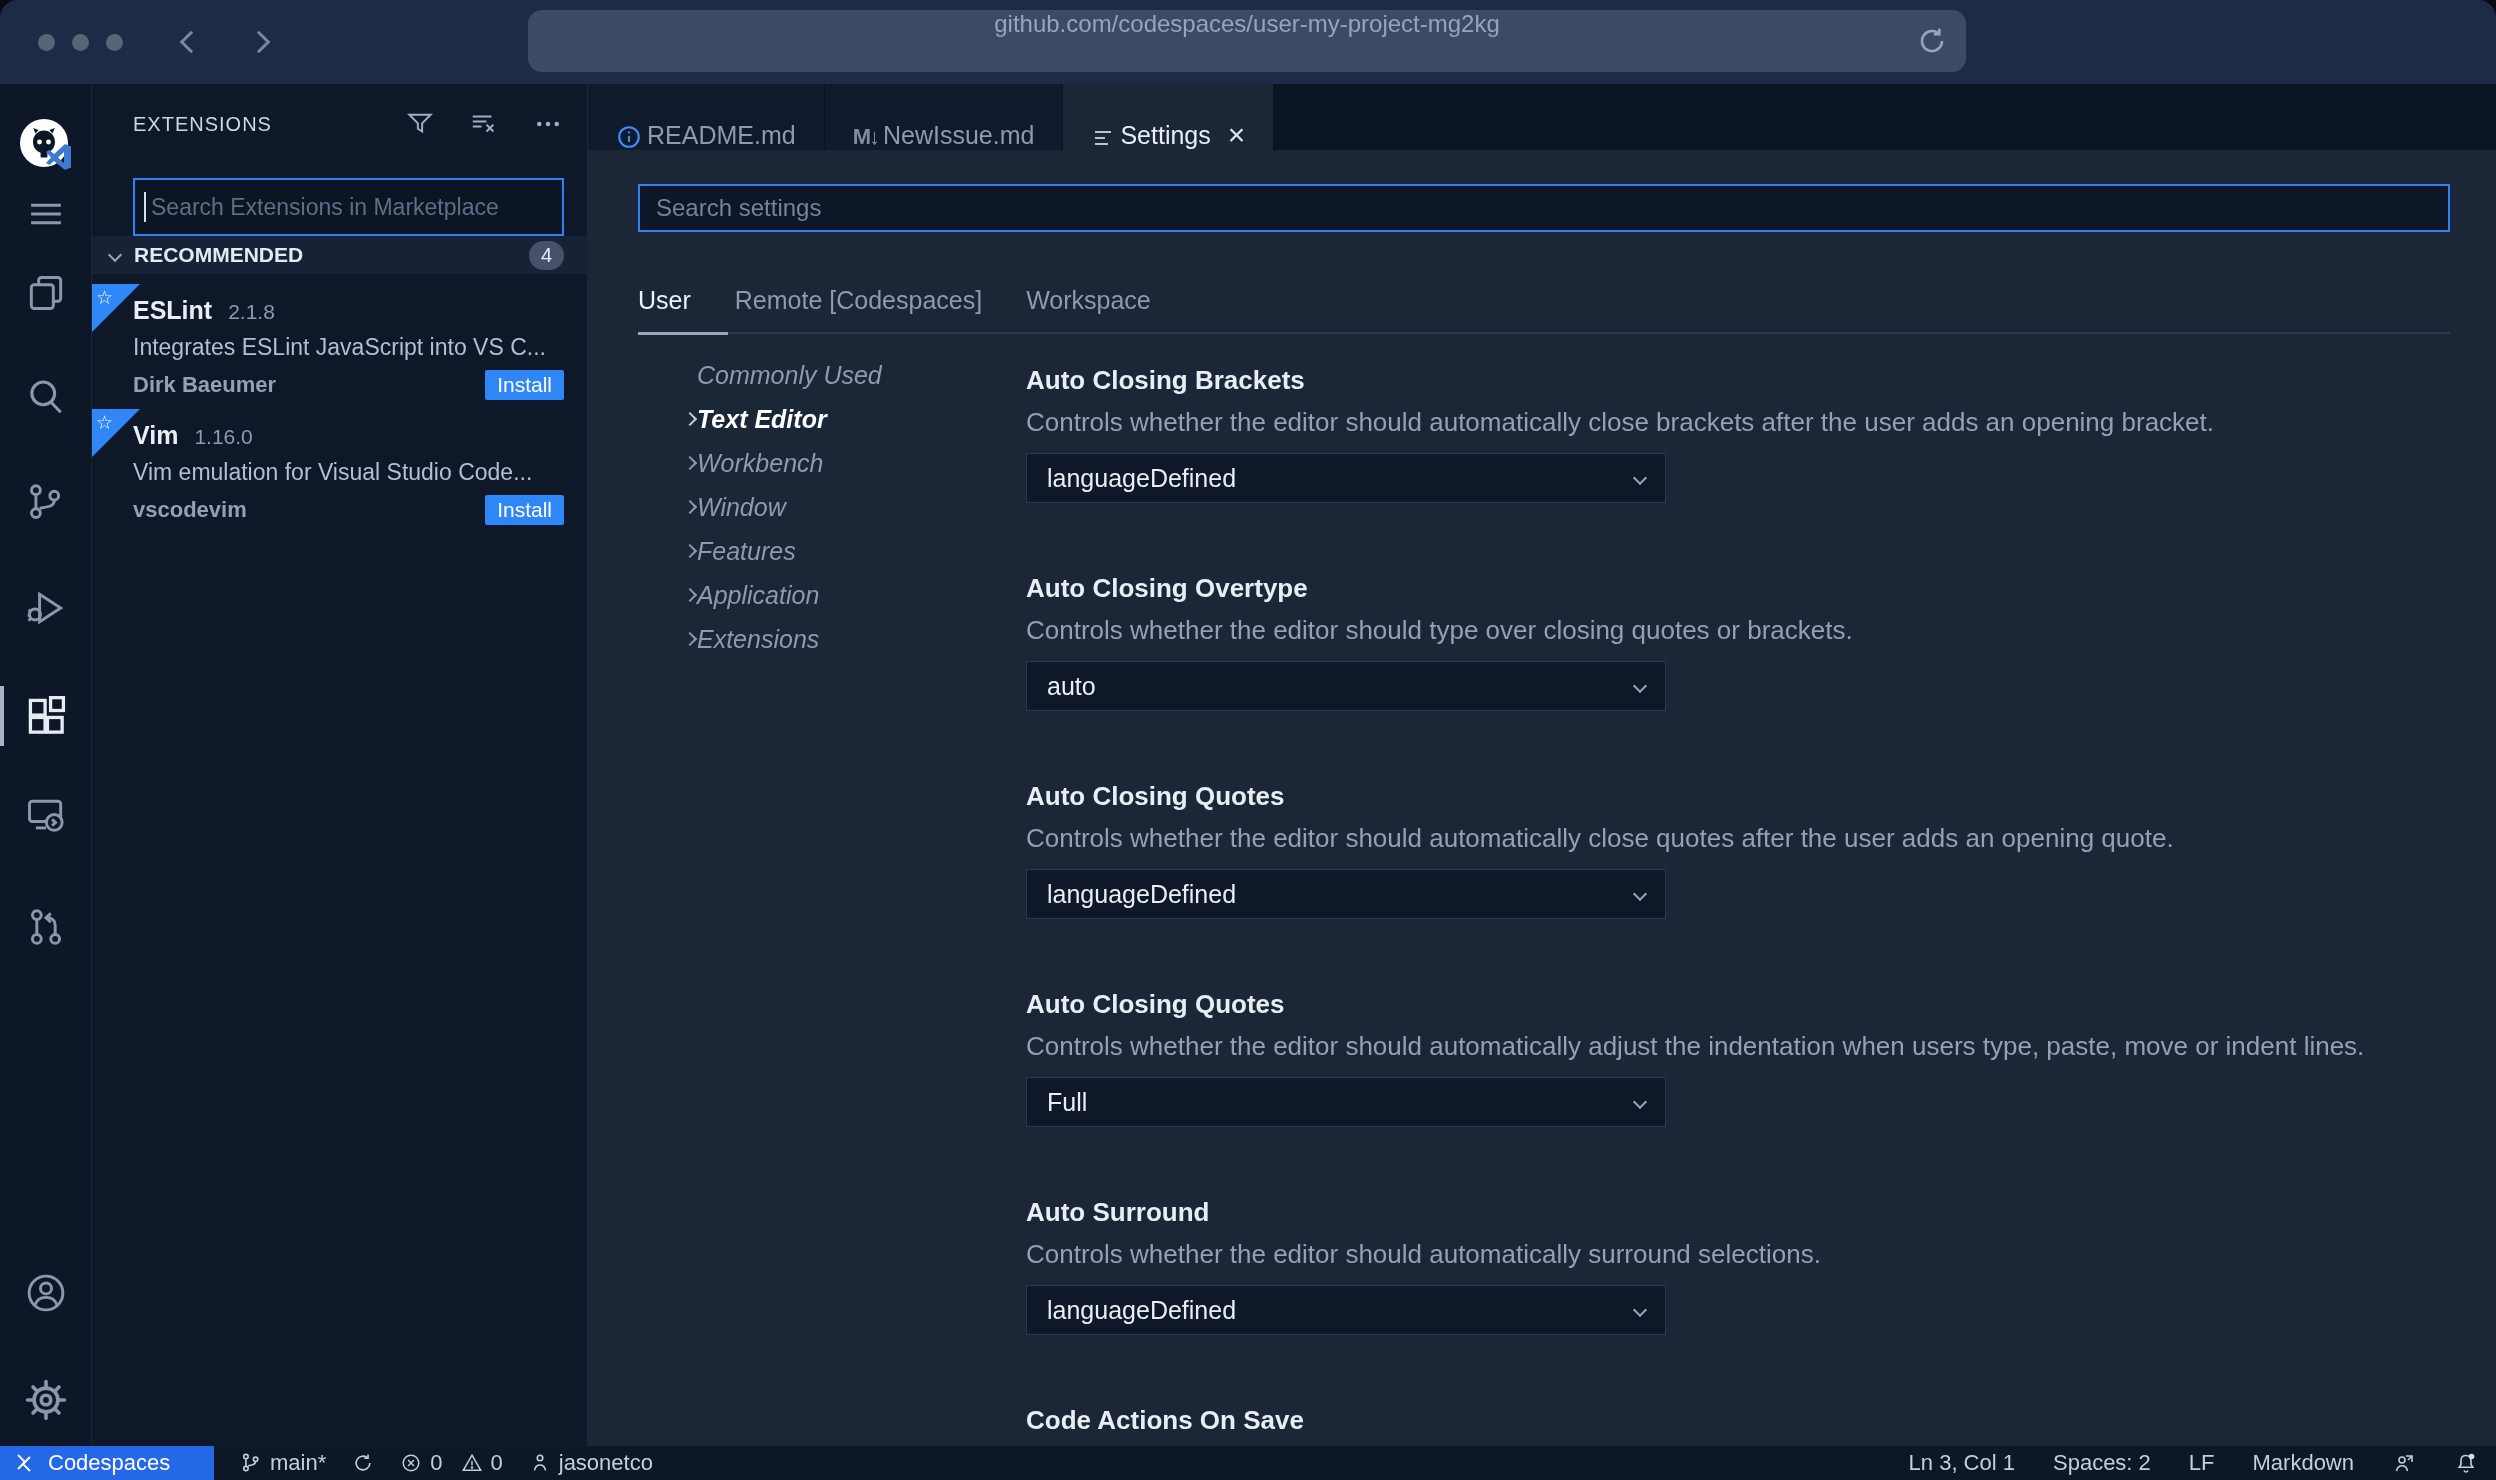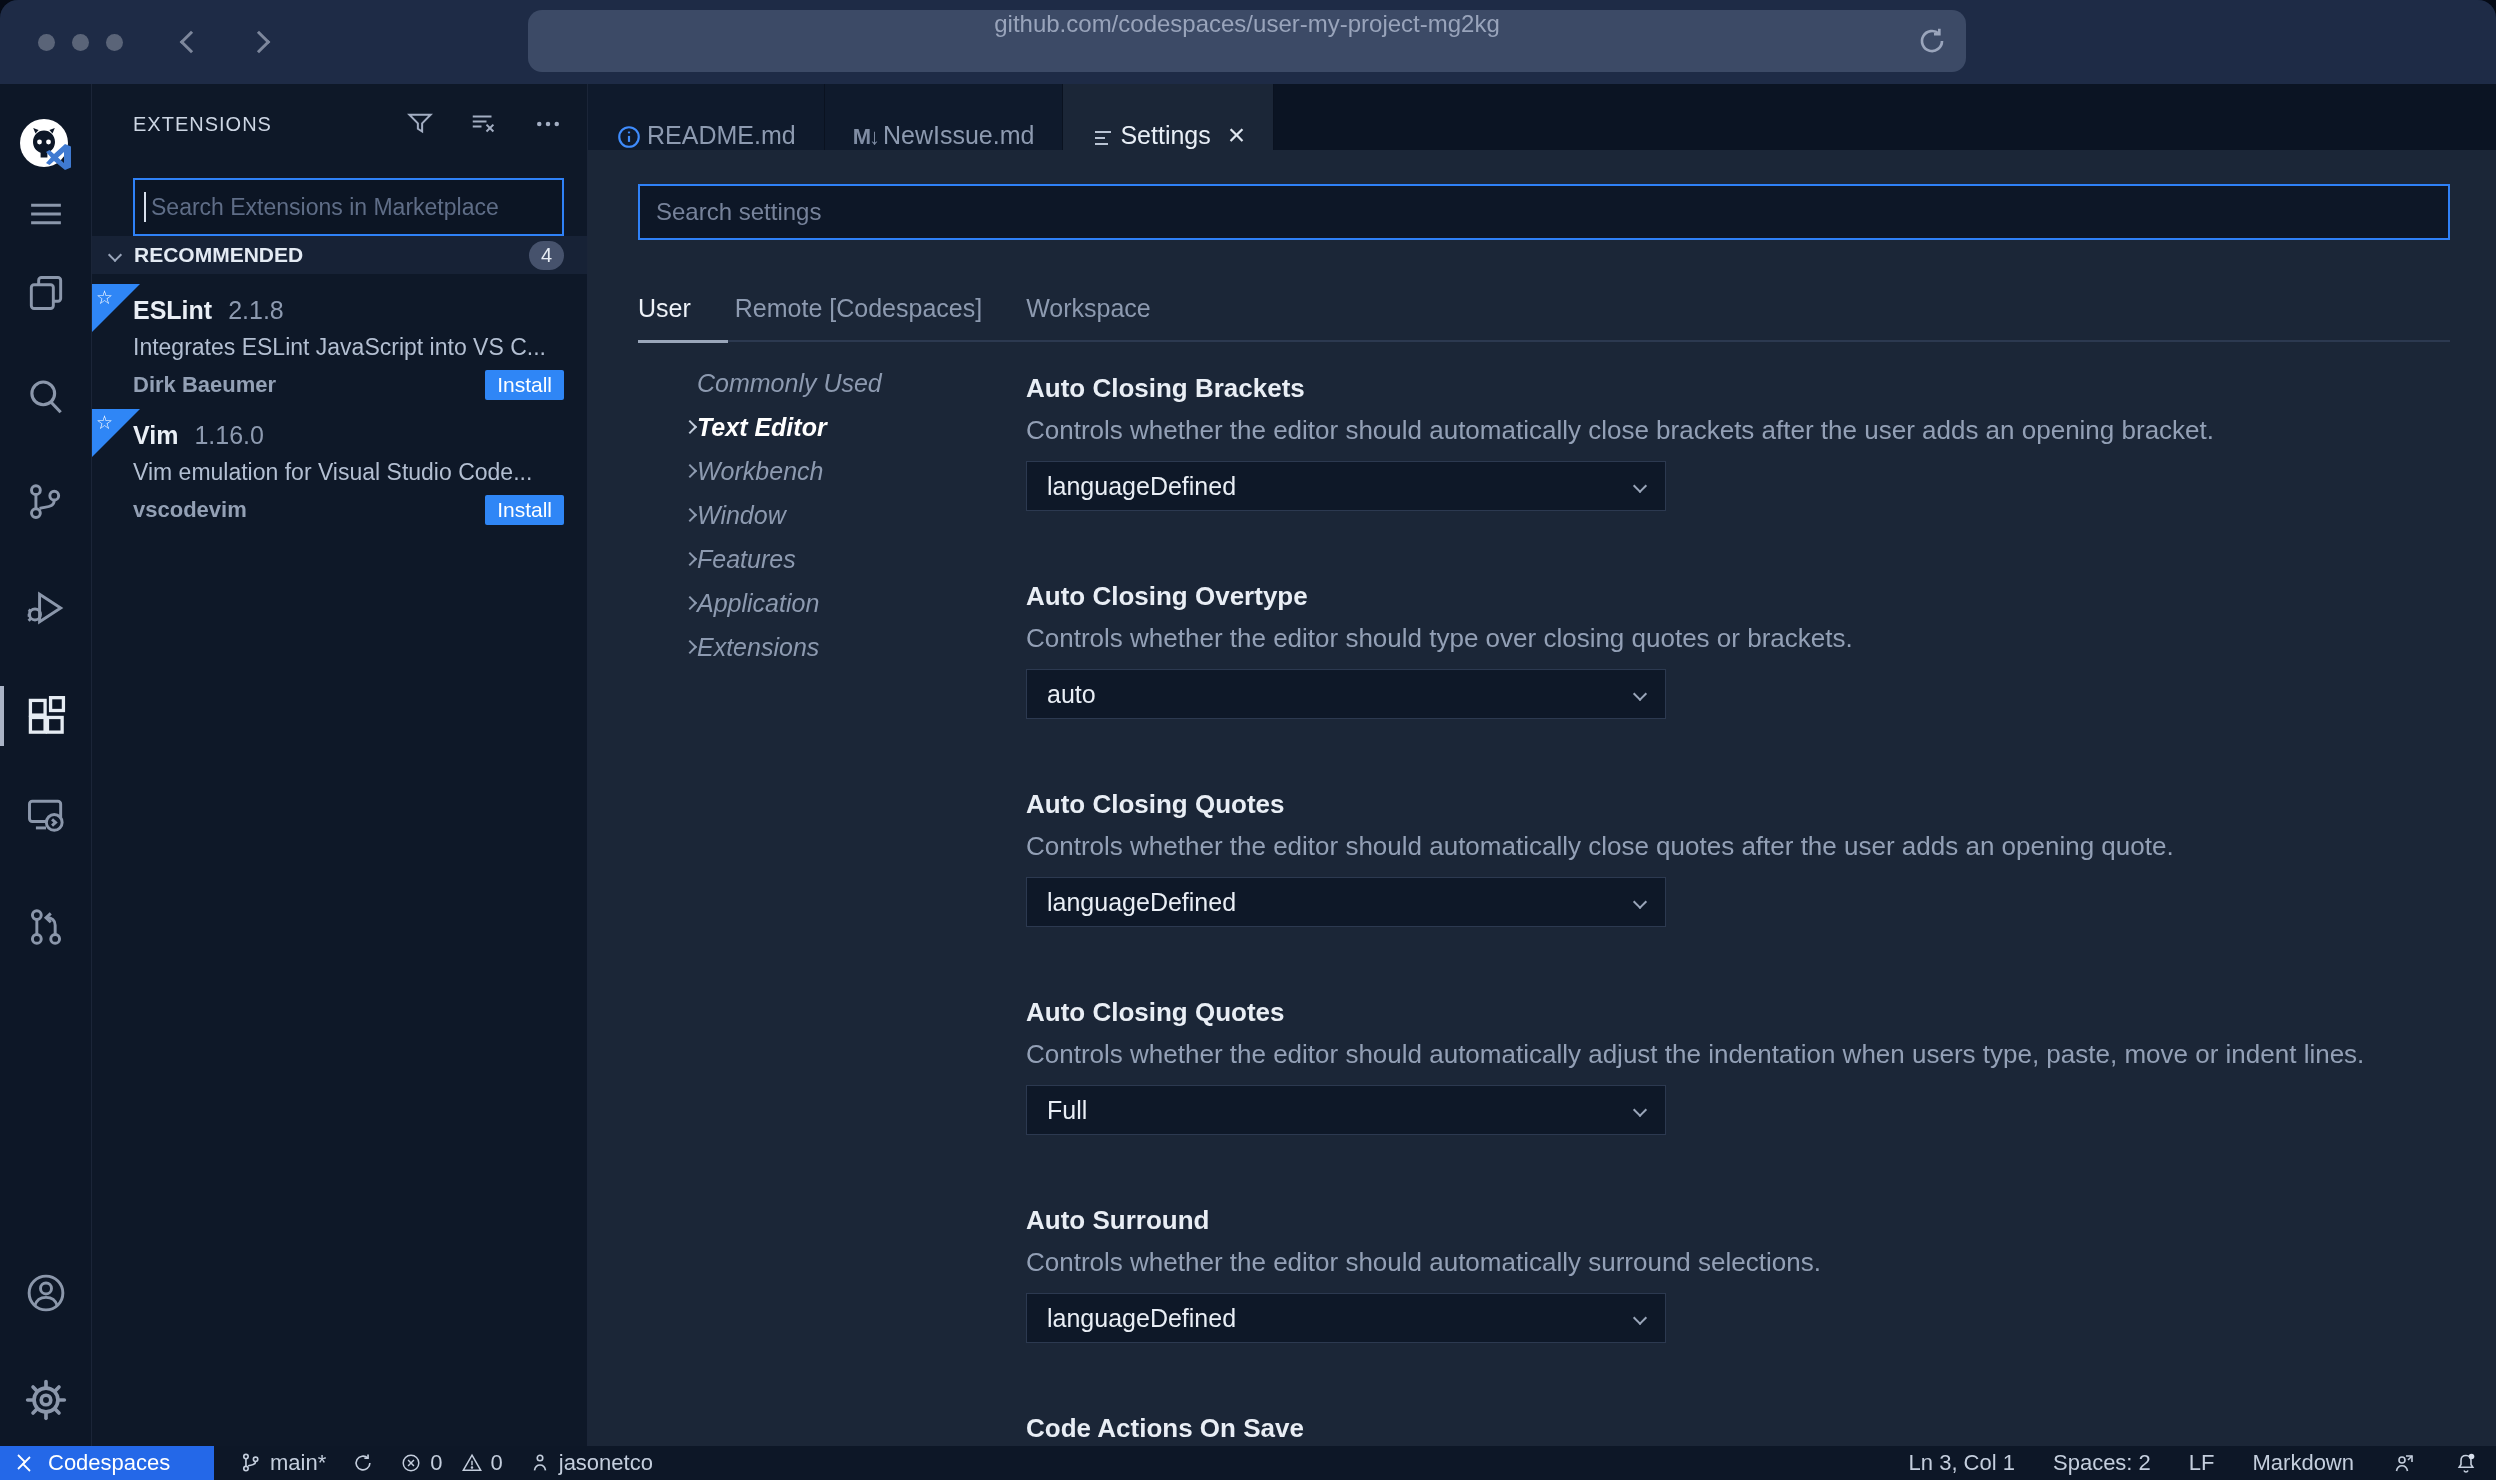--- a/index.html
+++ b/index.html
@@ -60,40 +60,40 @@
   .chv.down  { transform:rotate(45deg); }
   .sb-section .chv { color:#9aa6bb; }
 
   .ext-item { position:relative; margin-top:10px; height:122px; padding:12px 23px 10px 41px; }
   .ext-item.second { margin-top:3px; }
   .ribbon { position:absolute; left:0; top:0; width:0; height:0;
             border-top:48px solid #2f86f6; border-right:48px solid transparent; }
   .ribbon .star { position:absolute; top:-46px; left:4px; color:#fff; font-size:19px; }
   .ext-row1 { display:flex; align-items:baseline; gap:16px; }
   .ext-name { font-weight:bold; font-size:25px; color:#e9eef5; }
-  .ext-ver { font-size:25px; color:#8d9ab0; }
+  .ext-ver { font-size:21px; color:#8d9ab0; }
   .ext-desc { margin-top:9px; font-size:23px; color:#b3bfd2; white-space:nowrap; overflow:hidden; }
   .ext-row3 { display:flex; align-items:center; margin-top:9px; }
   .ext-pub { font-weight:bold; font-size:22px; color:#93a0b5; }
   .install-btn { margin-left:auto; background:#2f86f6; color:#fff; font-size:21px;
                  padding:3px 12px; border:none; border-radius:2px; font-family:inherit; }
 
   
   .editorcol { flex:1; display:flex; flex-direction:column; background:#0b1423; min-width:0; }
   .tabrow { height:66px; flex:none; display:flex; background:#0b1423; }
   .tab { display:flex; align-items:flex-end; gap:5px; padding:0 28px; font-size:25px;
          color:#8d9ab0; background:#0f1a2c; border-right:1px solid #0a1220; }
   .tab.active { background:#1b2637; color:#e8eef6; }
   .tab .close { margin-left:12px; color:#dfe6f0; font-size:30px; line-height:1; }
   .md-icon { font-weight:bold; font-size:22px; letter-spacing:-2px; color:#7f8ca3; }
 
   
   .settingspage { flex:1; background:#1b2637; padding:34px 46px 0 50px; overflow:hidden;
                   display:flex; flex-direction:column; min-height:0; }
-  .set-search { height:56px; flex:none; border:2px solid #2f81f7; background:#0d1727;
+  .set-search { height:48px; flex:none; border:2px solid #2f81f7; background:#0d1727;
                 display:flex; align-items:center; padding:0 16px; }
   .set-search input { flex:1; background:transparent; border:none; outline:none; color:#d7dfec;
                       font-size:24px; font-family:inherit; }
   .set-search input::placeholder { color:#77839b; }
   .scope-tabs { display:flex; margin-top:48px; flex:none; font-size:25px; height:40px; align-items:center; }
   .scope-tab { margin-right:44px; color:#8d9ab0; }
   .scope-tab.active { color:#eef2f8; }
   .underline-row { margin-top:12px; position:relative; height:3px; flex:none; }
   .underline-row .divider { position:absolute; left:0; right:0; top:0; height:2px; background:#2c3950; }
   .underline-row .active-underline { position:absolute; left:0; top:0; width:90px; height:3px; background:#9aa6ba; }

